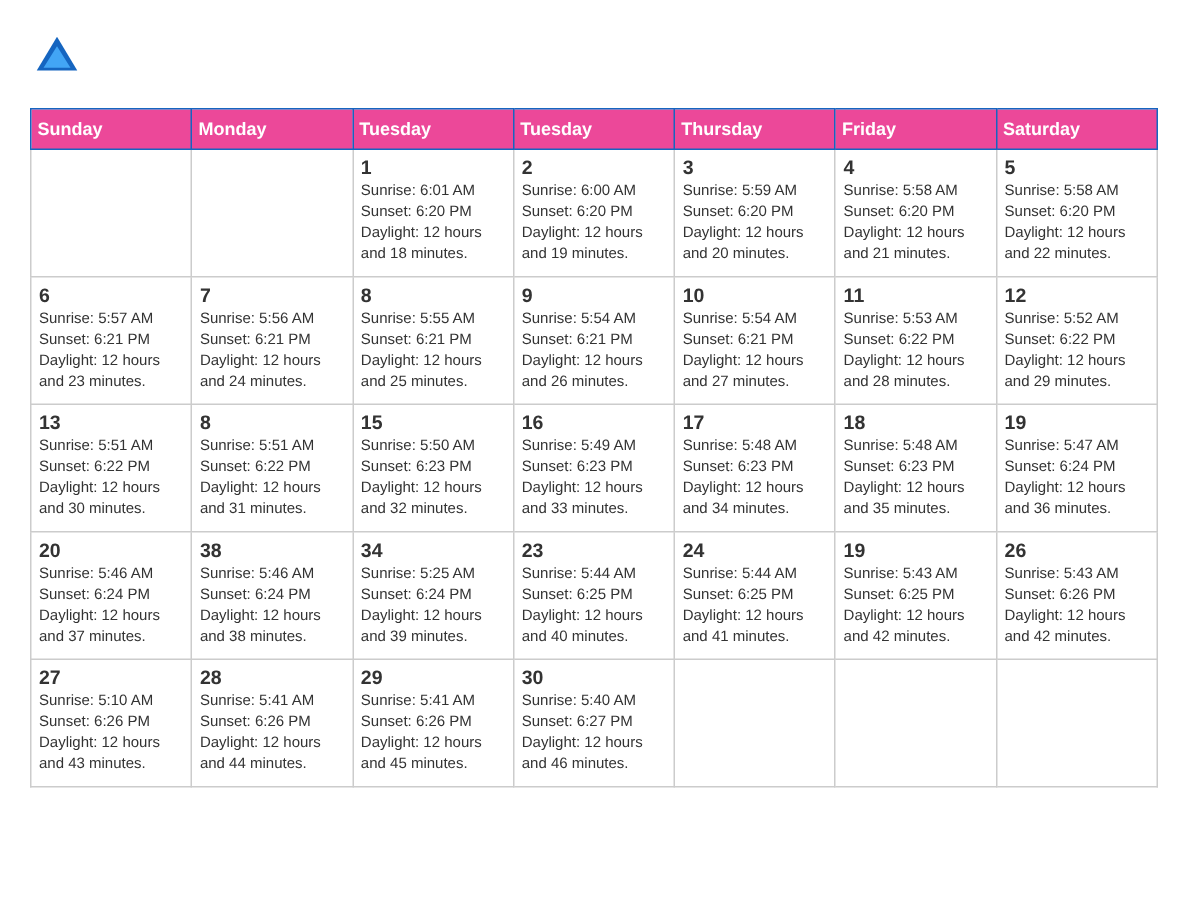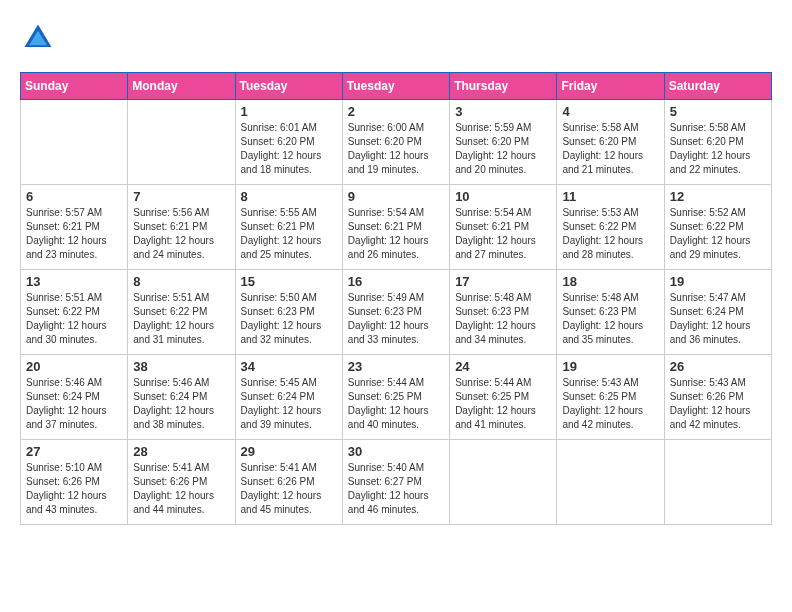--- a/index.html
+++ b/index.html
@@ -269,21 +269,21 @@
         </td>
         <td>
           <span class="day-num">38</span>
           <div class="day-info">Sunrise: 5:46 AM
 Sunset: 6:24 PM
 Daylight: 12 hours
 and 38 minutes.</div>
         </td>
         <td>
           <span class="day-num">34</span>
-          <div class="day-info">Sunrise: 5:45 AM
+          <div class="day-info">Sunrise: 5:25 AM
 Sunset: 6:24 PM
 Daylight: 12 hours
 and 39 minutes.</div>
         </td>
         <td>
           <span class="day-num">23</span>
           <div class="day-info">Sunrise: 5:44 AM
 Sunset: 6:25 PM
 Daylight: 12 hours
 and 40 minutes.</div>

